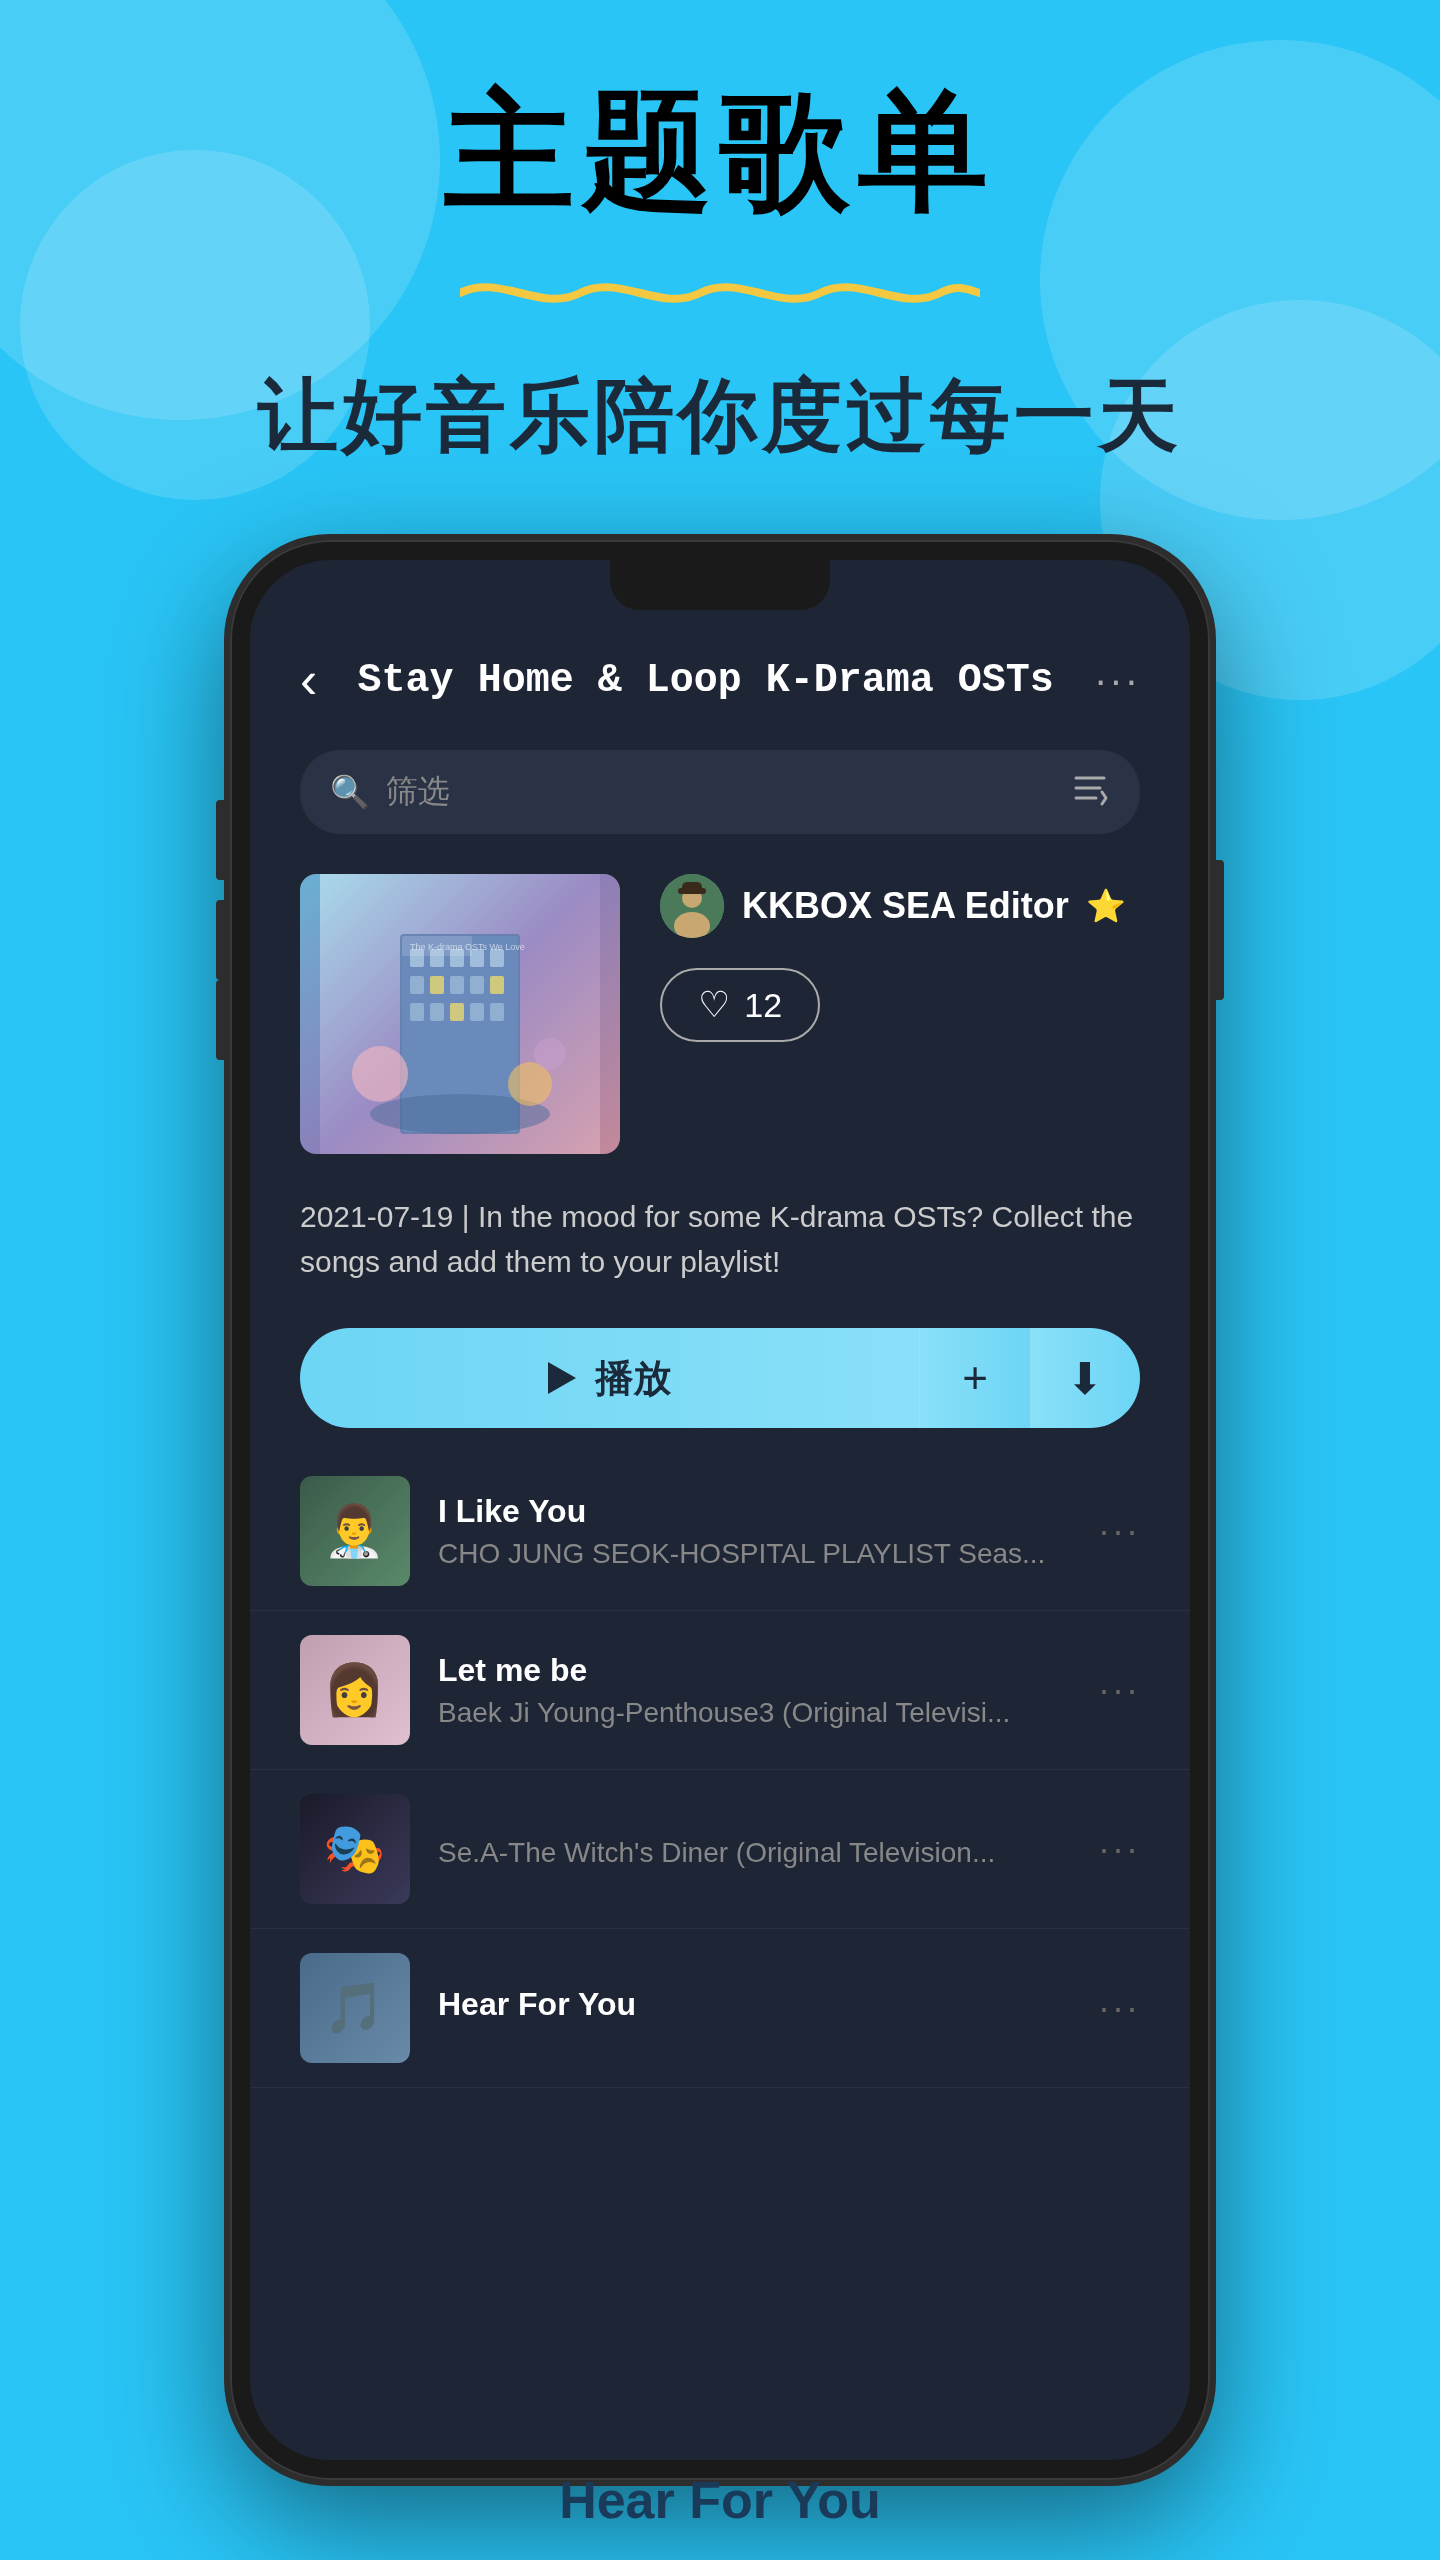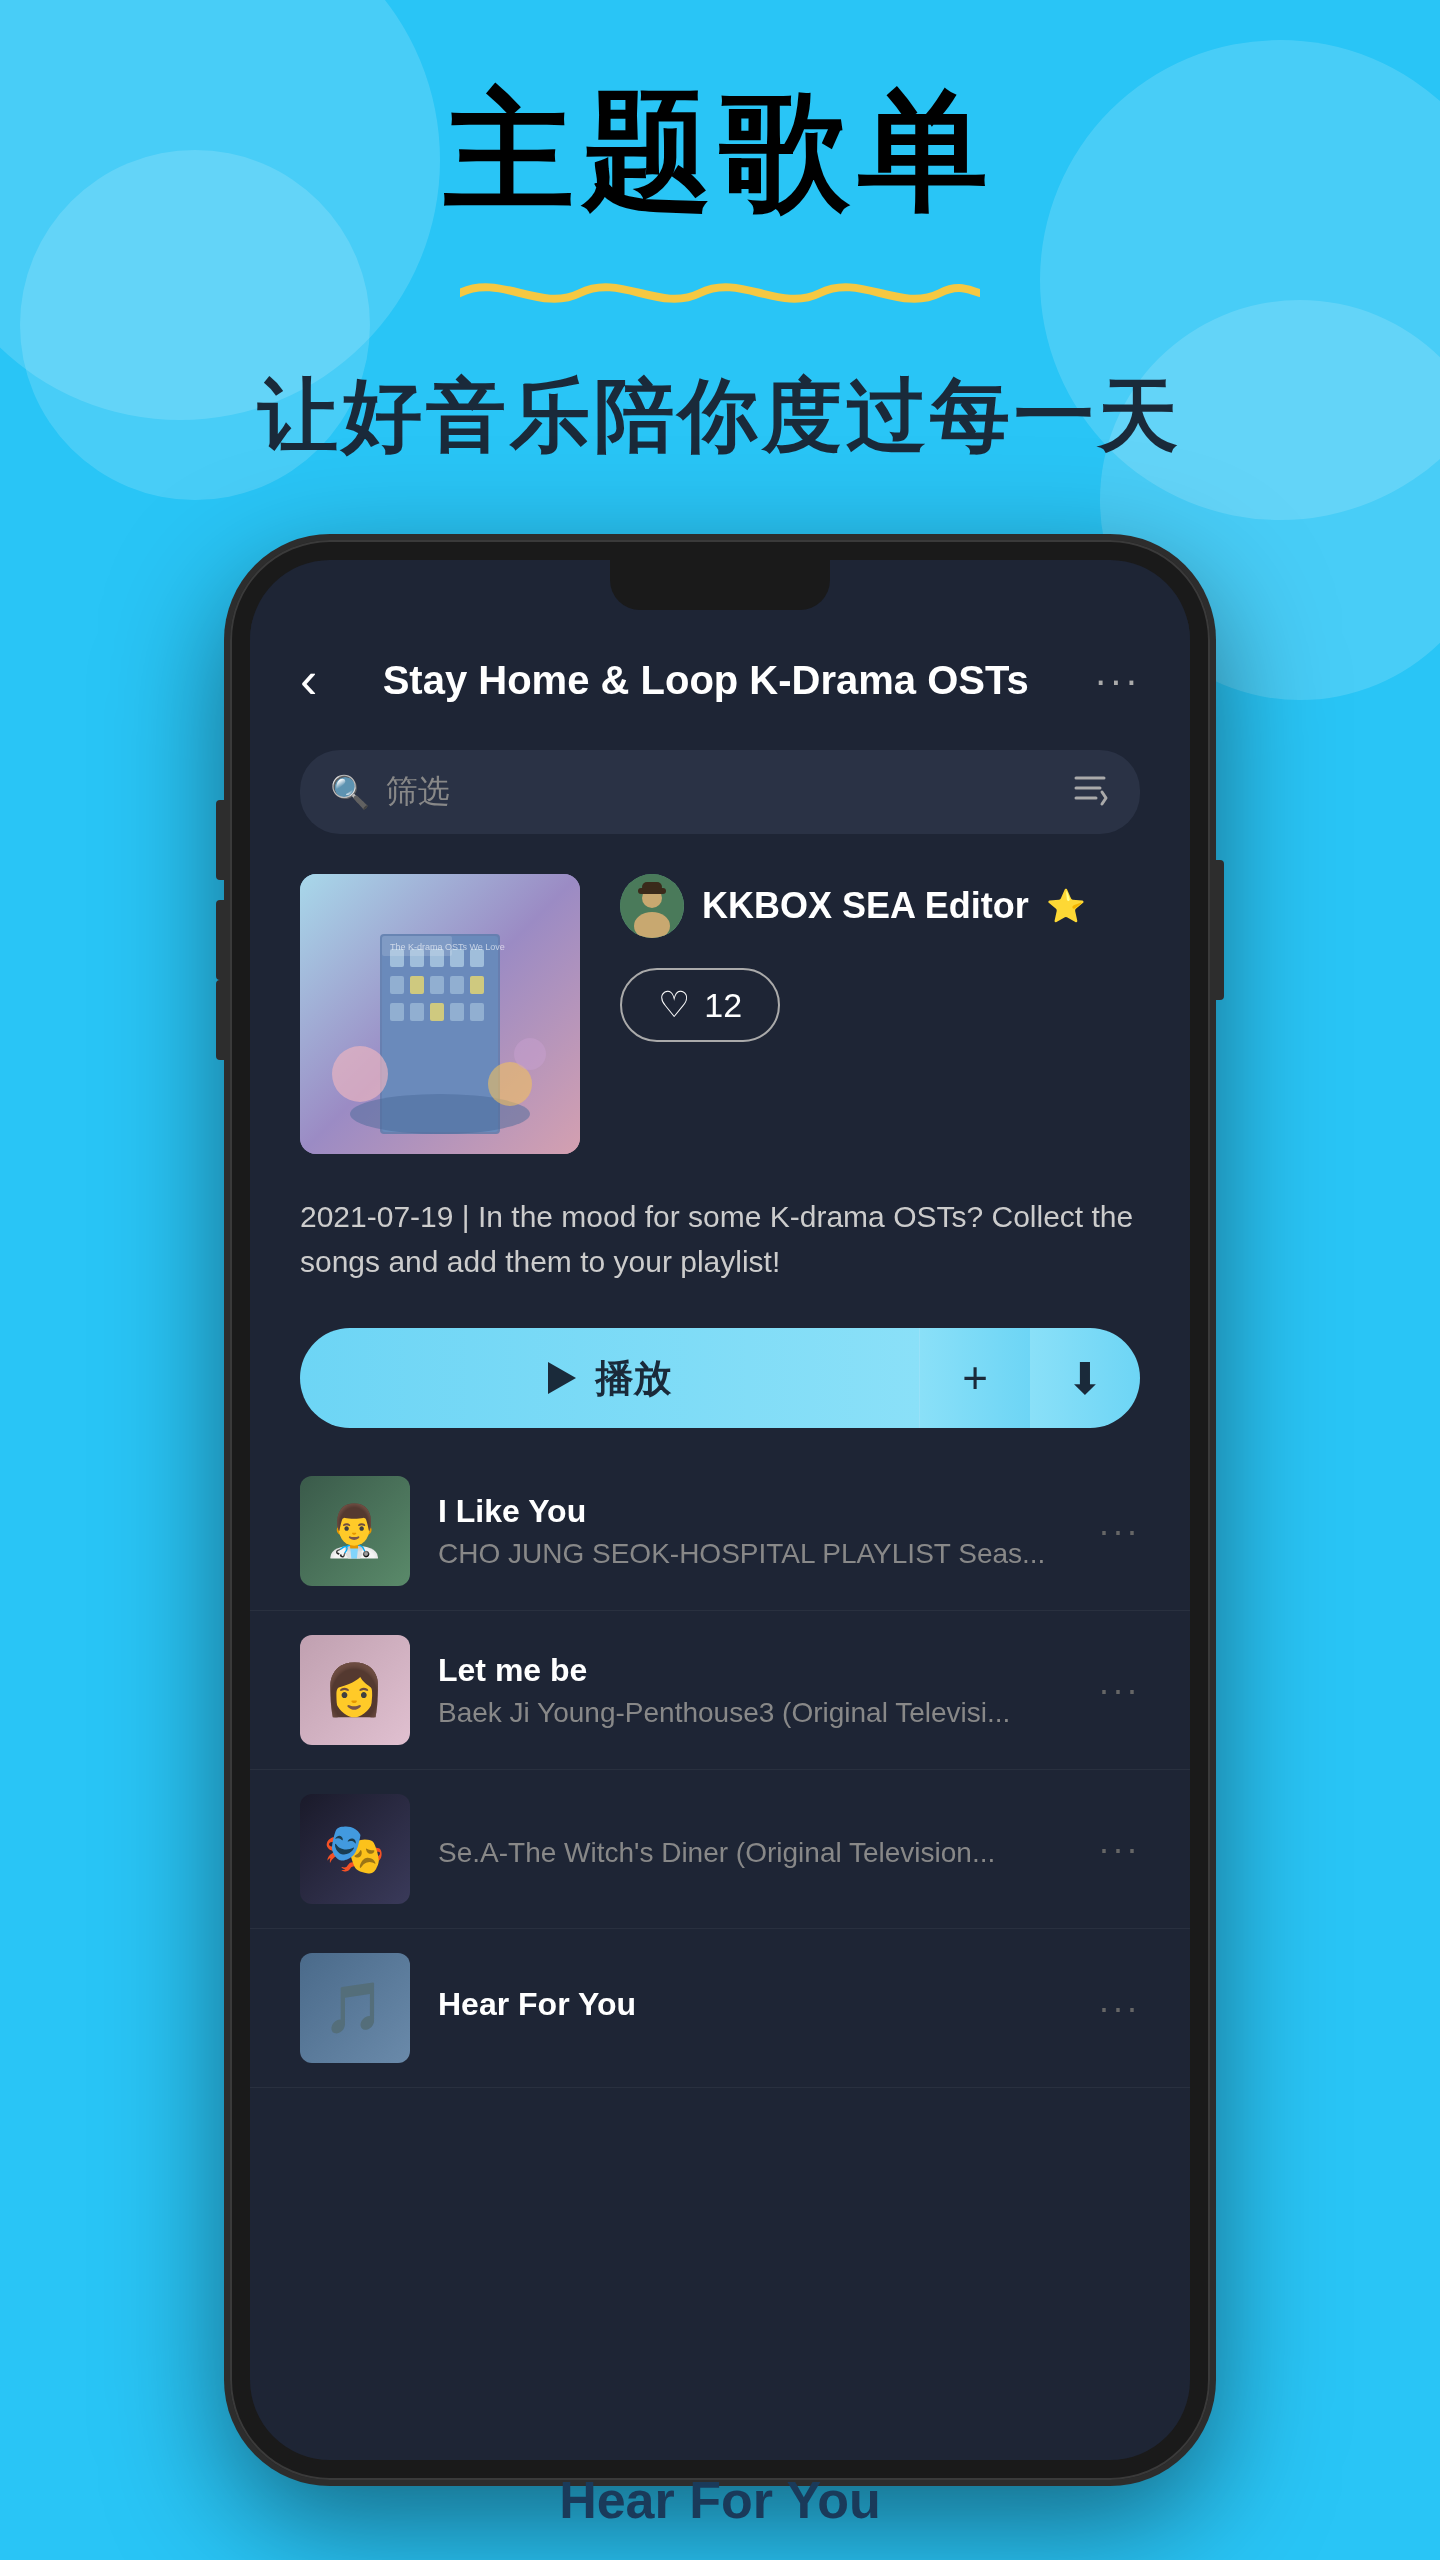--- a/index.html
+++ b/index.html
@@ -160,20 +160,21 @@
       color: #ffffff;
       cursor: pointer;
     }
 
     .header-title {
       font-size: 40px;
       font-weight: 700;
       color: #ffffff;
       flex: 1;
       text-align: center;
+      font-family: Liberation Mono, monospace;
     }
 
     .more-btn {
       font-size: 40px;
       color: #aaaaaa;
       letter-spacing: 2px;
     }
 
     
     .search-bar {
@@ -205,21 +206,21 @@
 
     
     .playlist-info {
       display: flex;
       align-items: flex-start;
       padding: 20px 50px 20px;
       gap: 40px;
     }
 
     .playlist-cover {
-      width: 280px;
+      width: 320px;
       height: 280px;
       border-radius: 16px;
       overflow: hidden;
       flex-shrink: 0;
       background: linear-gradient(135deg, #6ab0d4, #8b7fb8, #c4899a);
       position: relative;
     }
 
     
     .cover-svg {

